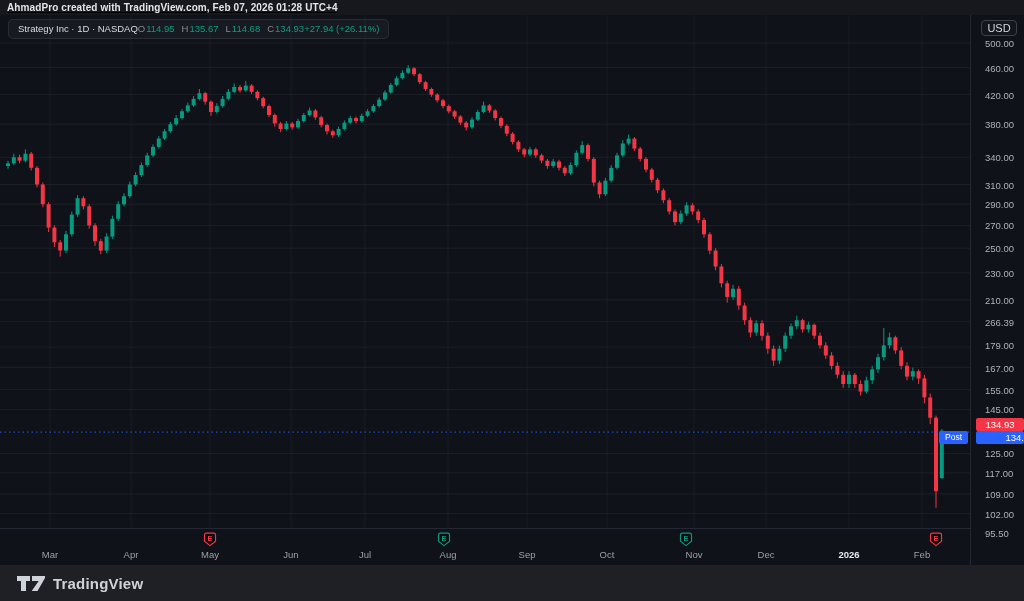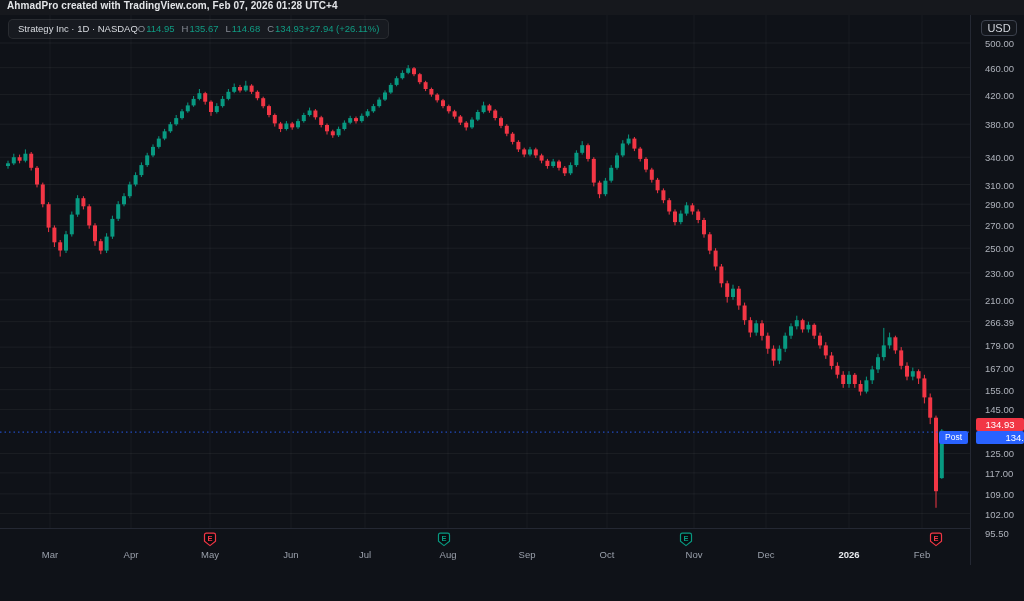--- a/index.html
+++ b/index.html
@@ -7,21 +7,21 @@
   #stage {
     position:relative; width:1024px; height:601px; overflow:hidden;
     background:#0f1218;
     font-family:"Liberation Sans", sans-serif;
     -webkit-font-smoothing:antialiased;
   }
   
   #attribution-bar {
     position:absolute; left:0; top:0; width:1024px; height:15px;
     background:#16181d; z-index:30;
-    display:flex; padding-left:7px;
+    display:flex; align-items:center; padding-left:7px;text-decoration:underline;
   }
   #attribution-bar span { font-size:10px; font-weight:600; color:#e3e5e8; letter-spacing:.1px; }
 
   
   #plot { position:absolute; left:0; top:0; z-index:5; }
 
   
   #legend {
     position:absolute; left:8px; top:19px; z-index:40;
     display:inline-flex; align-items:center; 
@@ -855,14 +855,23 @@
       <div class="e-badge" style="left: 686px;"><svg width="14" height="15" viewBox="0 0 14 15">
       <path d="M1.5 3 q0-1.8 1.8-1.8 h7.4 q1.8 0 1.8 1.8 v6.2 L7 13.6 1.5 9.2 z" fill="rgba(0,0,0,0.35)" stroke="#089981" stroke-width="1.2"></path>
       <text x="7" y="8.8" text-anchor="middle" font-size="7.5" font-weight="700" font-family="Liberation Sans, sans-serif" fill="#089981">E</text>
     </svg></div>
       <div class="e-badge" style="left: 936px;"><svg width="14" height="15" viewBox="0 0 14 15">
       <path d="M1.5 3 q0-1.8 1.8-1.8 h7.4 q1.8 0 1.8 1.8 v6.2 L7 13.6 1.5 9.2 z" fill="rgba(0,0,0,0.35)" stroke="#f23645" stroke-width="1.2"></path>
       <text x="7" y="8.8" text-anchor="middle" font-size="7.5" font-weight="700" font-family="Liberation Sans, sans-serif" fill="#f23645">E</text>
     </svg></div>
     </div>
 
+  <div id="bottom-bar">
+    <div id="tv-logo">
+      <svg width="29" height="17" viewBox="0 0 29 17">
+        <path d="M0 1 h13 v5 h-4 v10 h-5 V6 H0 z" fill="#cfd3da"></path>
+        <path d="M15 1 h13 v2 l-7.5 13 h-5.8 l7-10 h-6.7 z" fill="#cfd3da"></path>
+      </svg>
+      <span class="brand">TradingView</span>
+    </div>
+  </div>
 
 </div>
 
 </body></html>

